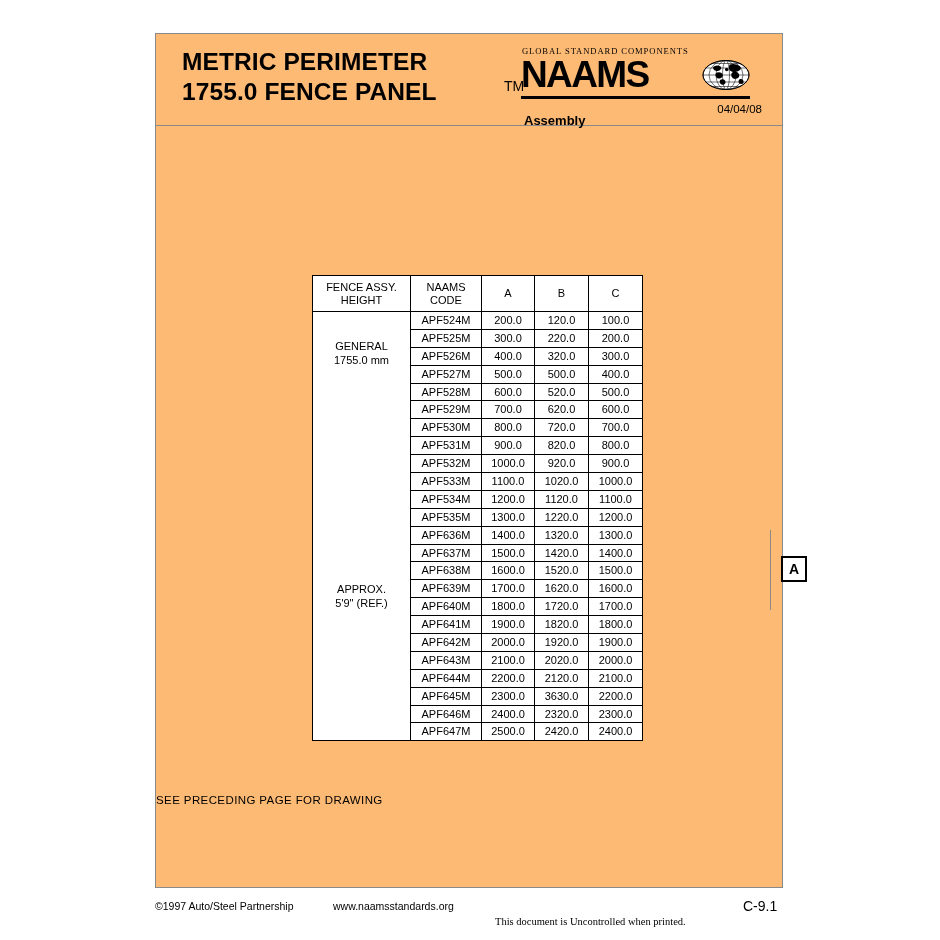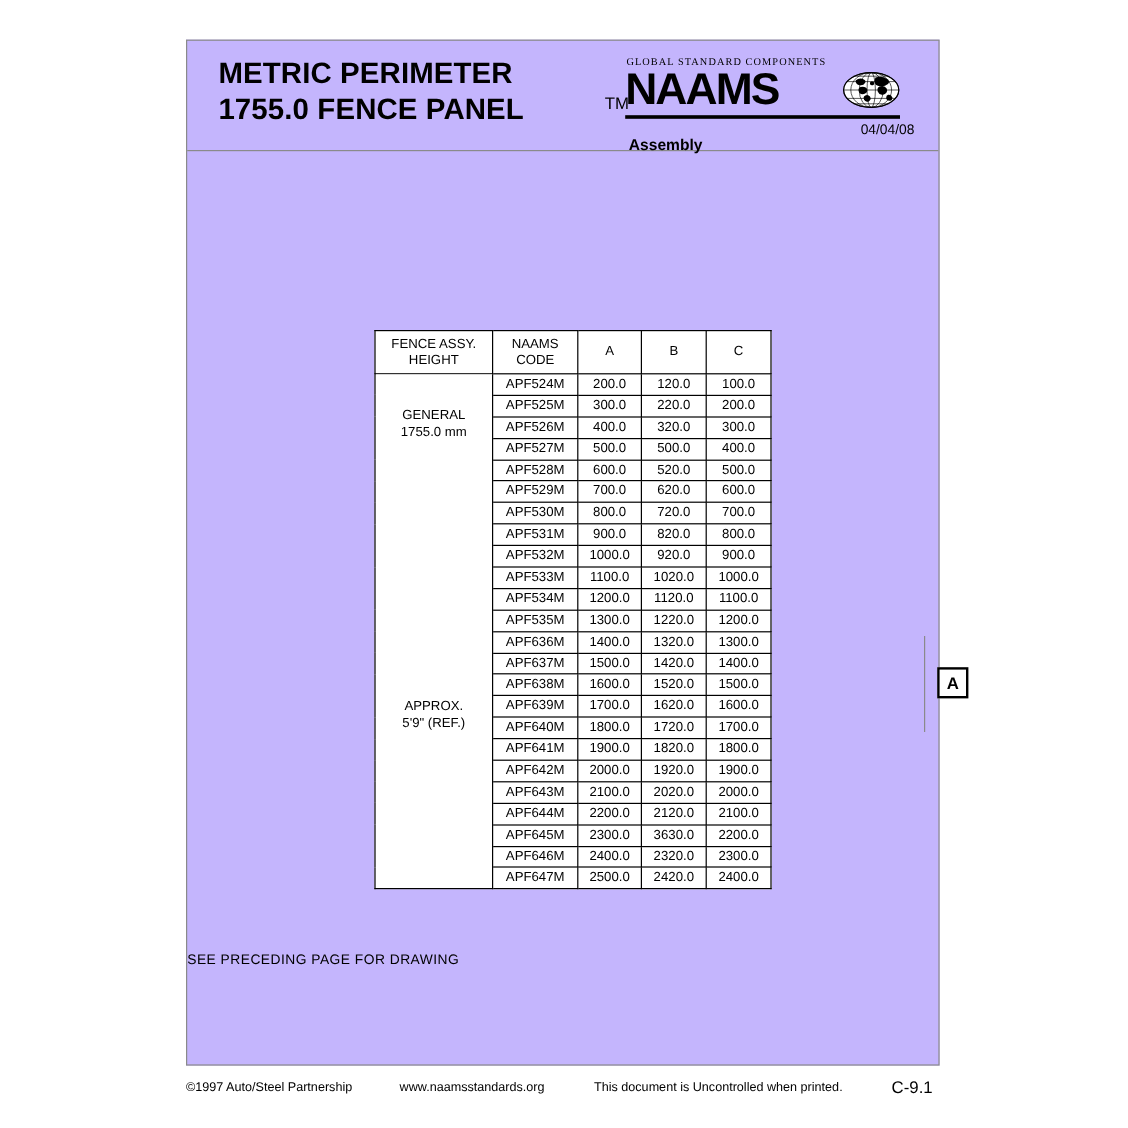--- a/index.html
+++ b/index.html
@@ -18,21 +18,21 @@
 
   
   #page-frame {
     position: absolute;
     left: 155px;
     top: 33px;
     width: 628px;
     height: 855px;
     border: 1px solid #8a8a8a;
     box-sizing: border-box;
-    background: #c4b5fd;
+    background: #fdba74;
   }
 
   
   #title-block {
     position: absolute;
     left: 0;
     top: 0;
     width: 100%;
     height: 92px;
     border-bottom: 1px solid #8a8a8a;
@@ -200,21 +200,21 @@
   #footer {
     position: absolute;
     left: 155px;
     top: 898px;
     width: 645px;
     height: 20px;
     font-size: 10.5px;
   }
   #footer-copyright { position: absolute; left: 0px;   top: 2px; }
   #footer-website   { position: absolute; left: 178px; top: 2px; }
-  #footer-notice    { position: absolute; left: 340px; top: 2px; }
+  #footer-notice    { position: absolute; left: 340px; top: 18px; font-family: Liberation Serif, serif; }
   #footer-page      { position: absolute; left: 588px; top: 0px; font-size: 14px; }
 </style>
 </head>
 <body>
 
 <div id="page-frame">
 
   <div id="title-block">
 
     <div id="title-text">

